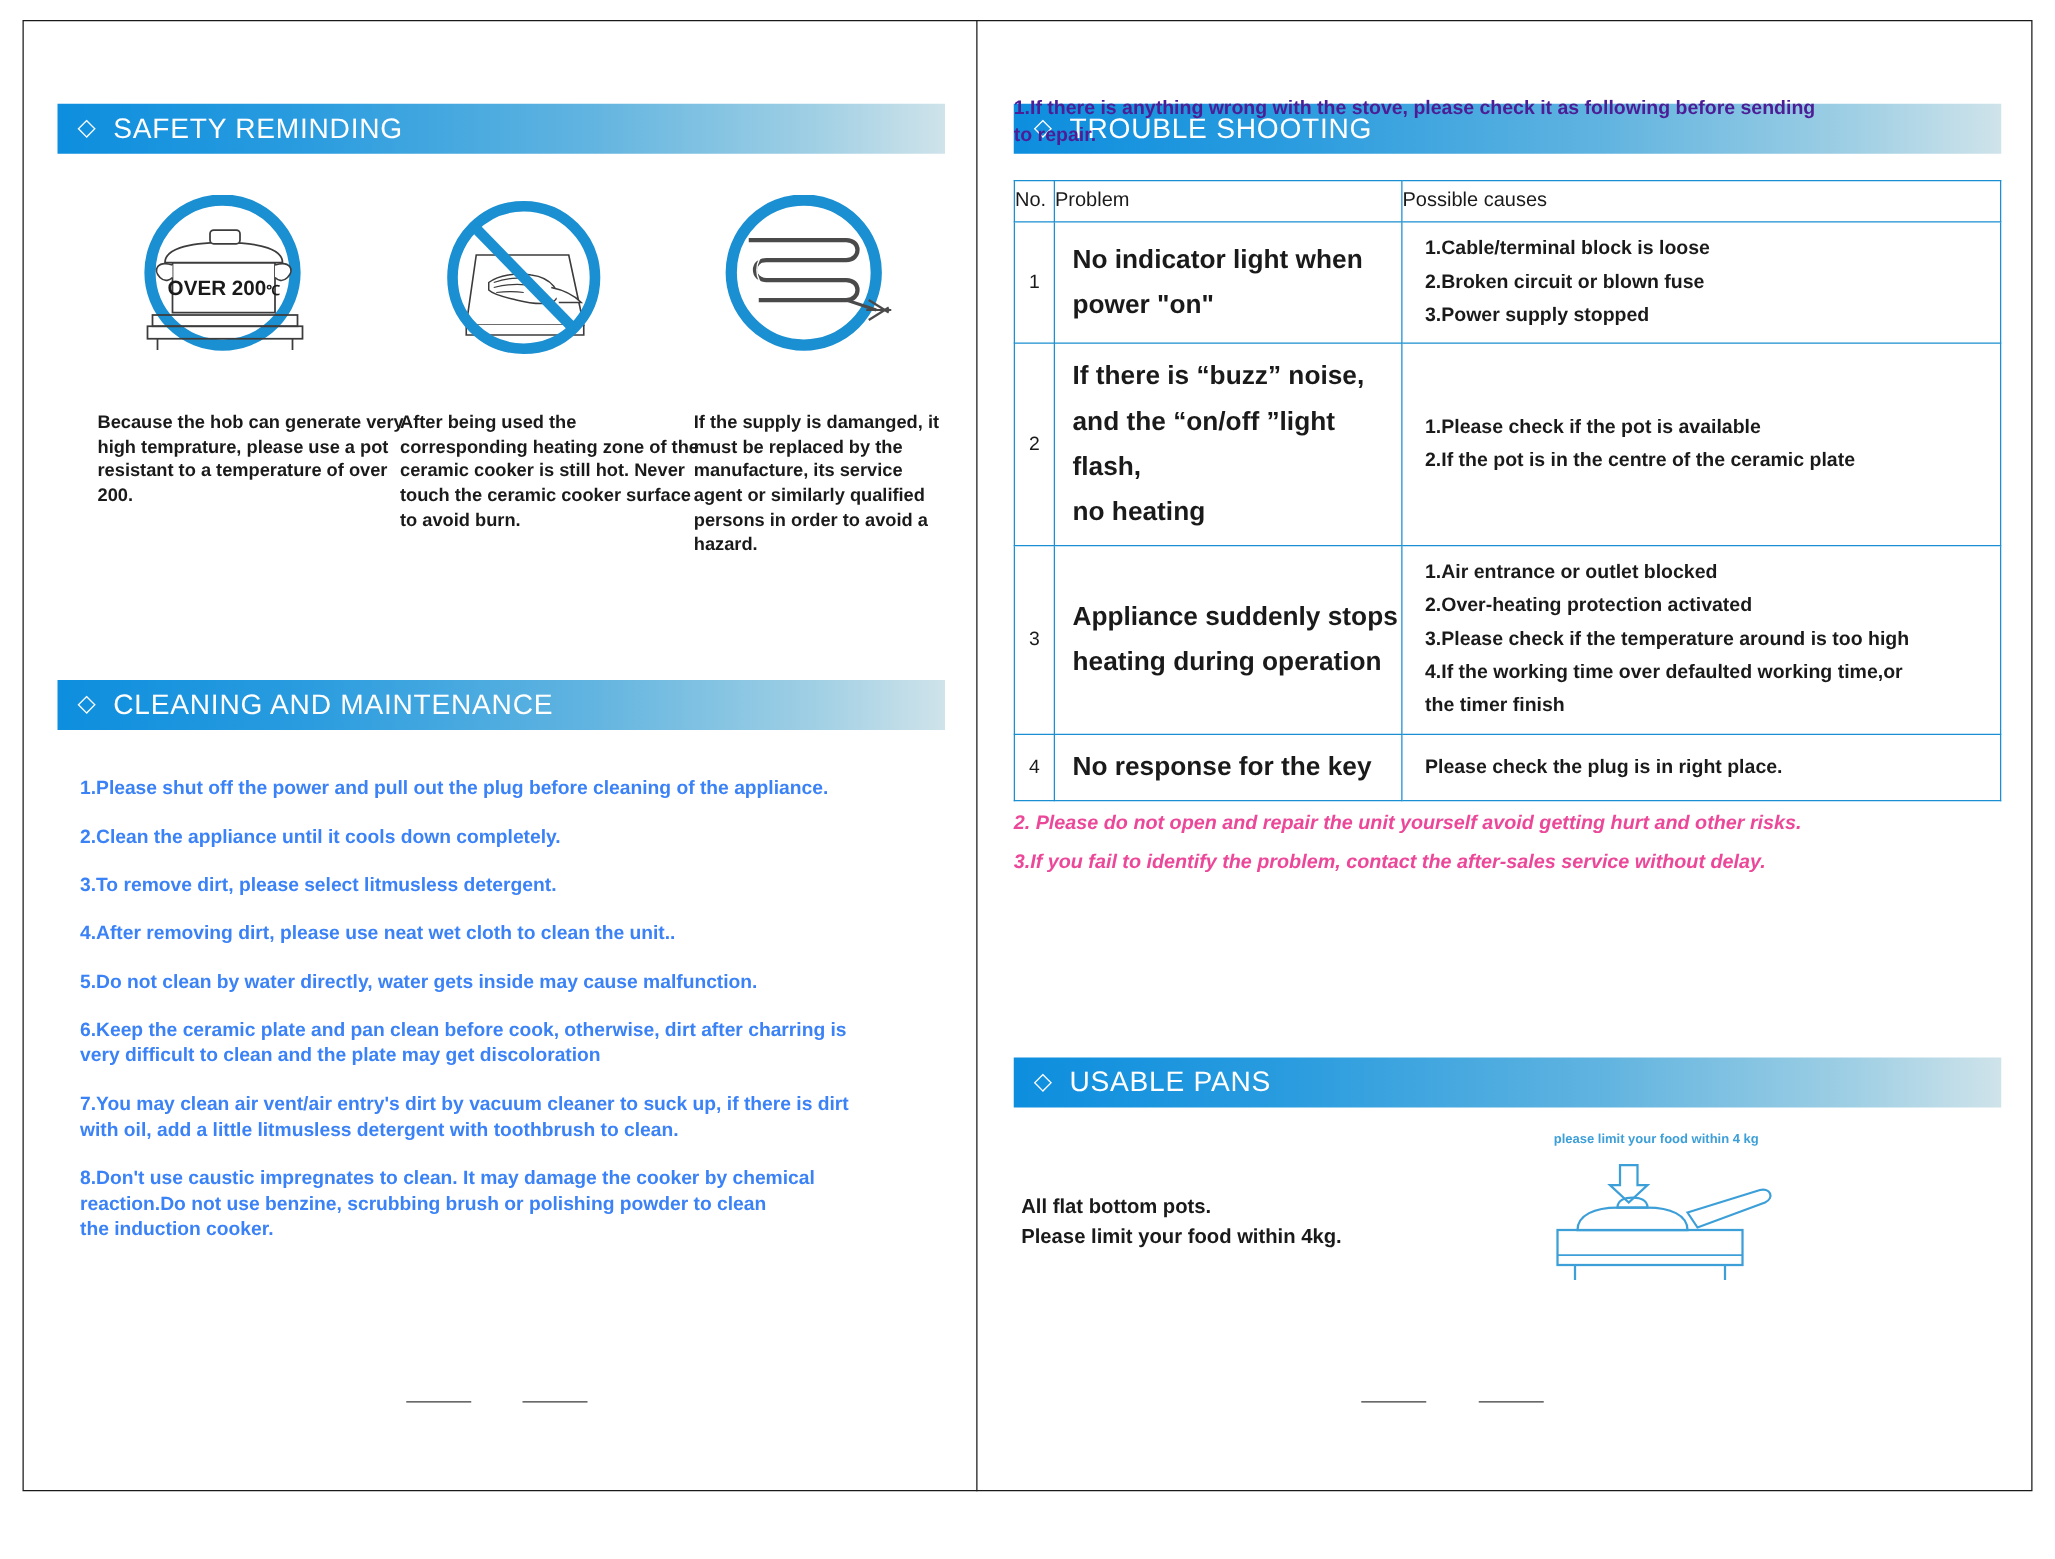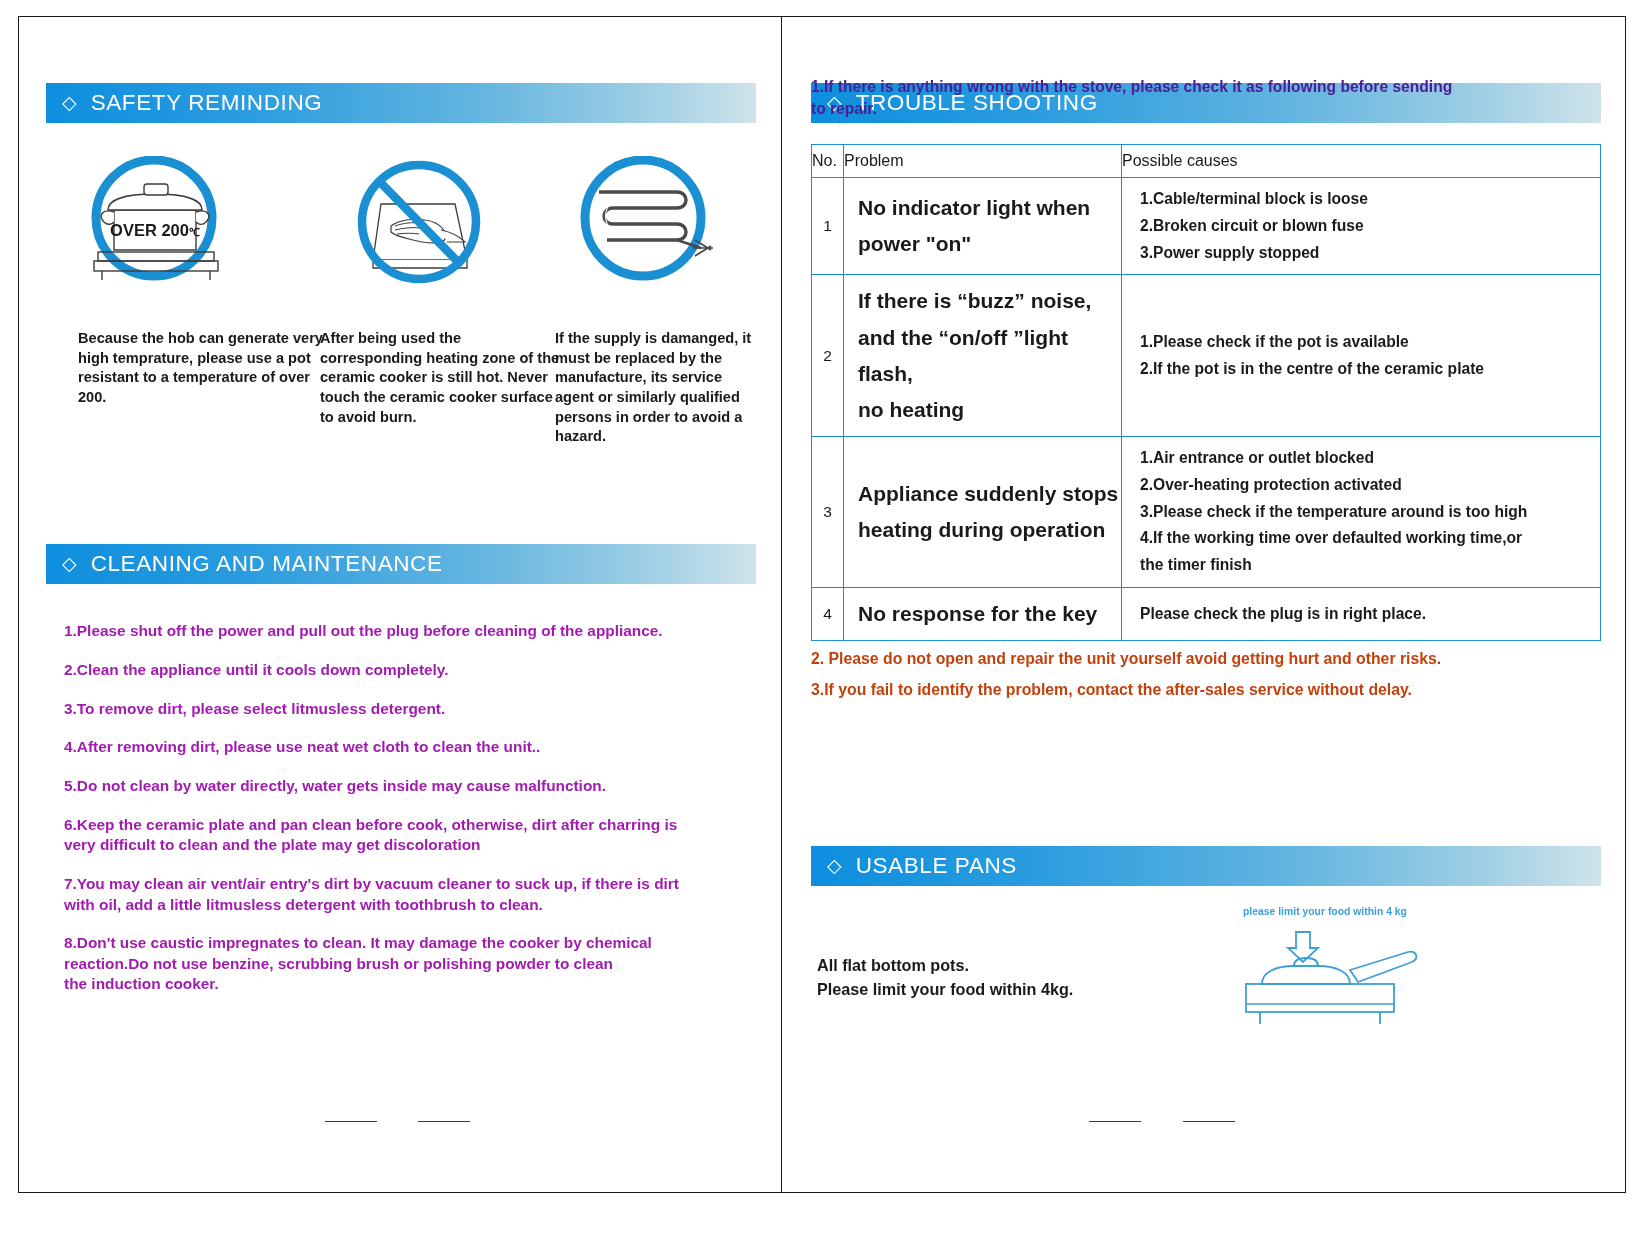--- a/index.html
+++ b/index.html
@@ -61,21 +61,21 @@
     font-weight: bold;
     color: #1a1a1a;
     line-height: 1.35;
   }
 
   
   .clean-list { position: absolute; left: 46px; top: 605px; width: 715px; }
   .clean-item {
     font-size: 15.4px;
     font-weight: bold;
-    color: #a21caf;
+    color: #3b82f6;
     line-height: 1.32;
     margin-bottom: 18.5px;
     white-space: pre-line;
   }
 
   
   .intro {
     position: absolute;
     left: 28px; top: 60px;
     width: 710px;
@@ -120,22 +120,23 @@
     line-height: 1.72;
     white-space: pre-line;
   }
   td.prob.mid, td.cause.mid { padding-top: 10px; padding-bottom: 10px; }
   .notes {
     position: absolute;
     left: 28px; top: 632px;
     width: 800px;
     font-size: 15.8px;
     font-weight: bold;
-    color: #c2410c;
+    color: #ec4899;
     line-height: 1.38;
+    font-style: italic;
   }
   .notes div { margin-bottom: 9px; }
 
   
   .pans-text {
     position: absolute;
     left: 34px; top: 938px;
     font-size: 16.2px;
     font-weight: bold;
     color: #1a1a1a;
@@ -168,21 +169,21 @@
   <div class="frame"></div>
   <div class="divider"></div>
 
   <div class="col-left">
 
     <div class="bar" style="left:28px; top:67px; width:710px;">
       <span class="dia">◇</span>
       <span class="bar-title">SAFETY  REMINDING</span>
     </div>
 
-    <div class="icon-cell" style="left:66px; top:140px; width:160px; height:130px;">
+    <div class="icon-cell" style="left:90px; top:140px; width:160px; height:130px;">
       <svg width="160" height="130" viewBox="0 0 160 130">
         <circle cx="70" cy="62" r="58" fill="none" stroke="#1a8fd1" stroke-width="9"></circle>
 
         <rect x="14" y="96" width="116" height="9" fill="none" stroke="#3c3c3c" stroke-width="1.4"></rect>
         <rect x="10" y="105" width="124" height="10" fill="none" stroke="#3c3c3c" stroke-width="1.4"></rect>
         <line x1="18" y1="115" x2="18" y2="124" stroke="#3c3c3c" stroke-width="1.4"></line>
         <line x1="126" y1="115" x2="126" y2="124" stroke="#3c3c3c" stroke-width="1.4"></line>
 
         <path d="M30 54 L30 94 L112 94 L112 54 Z" fill="#fff" stroke="#3c3c3c" stroke-width="1.4"></path>
 

